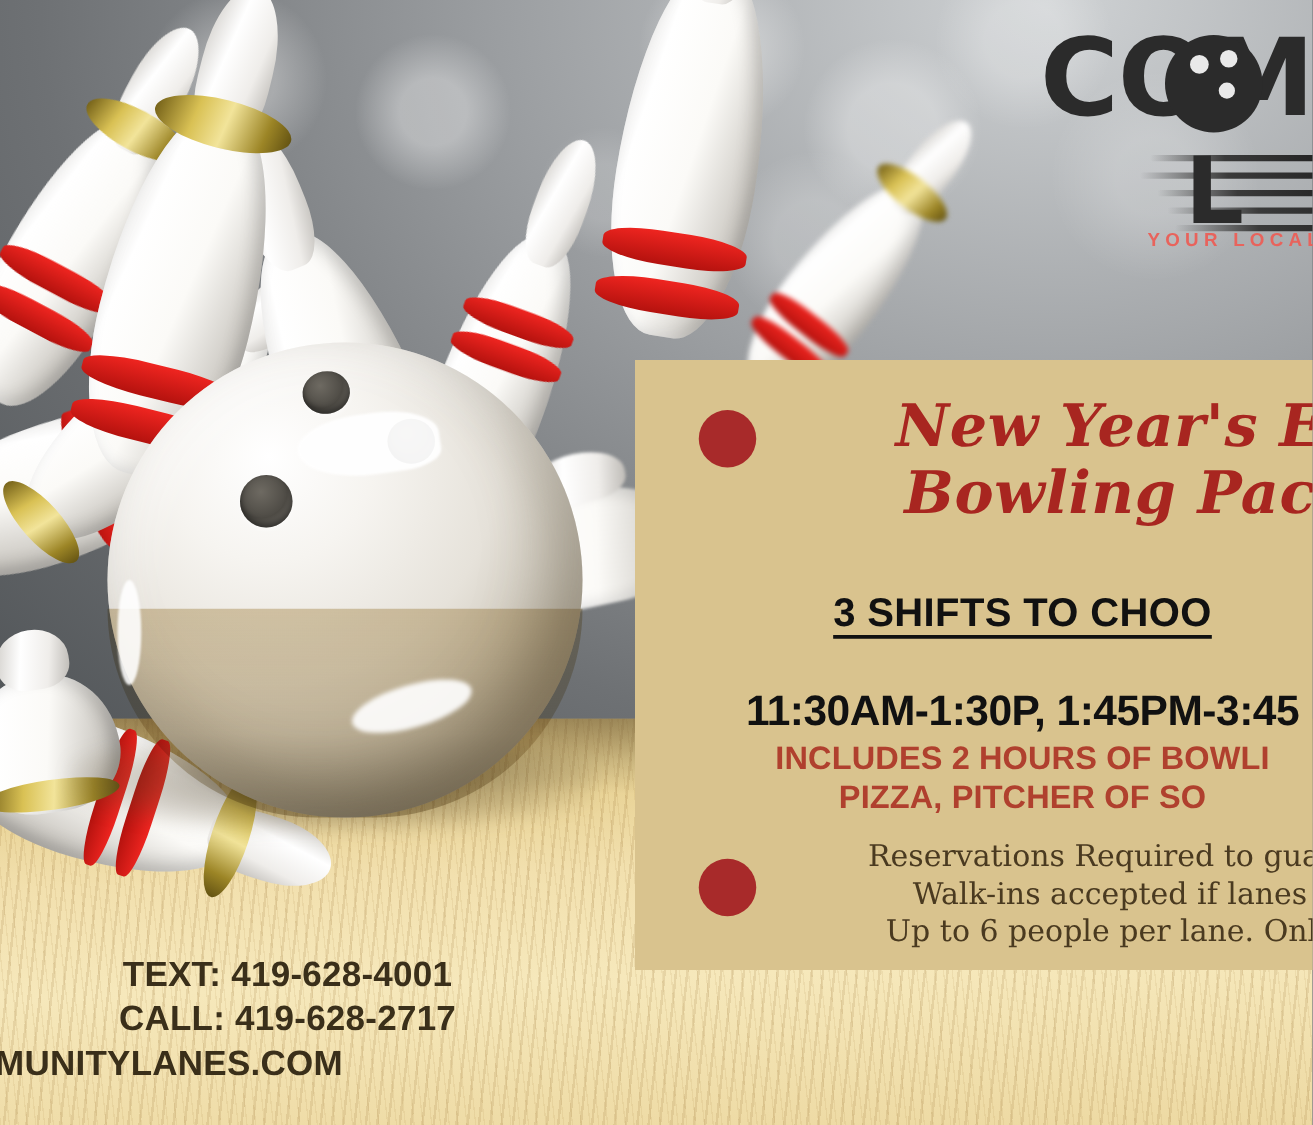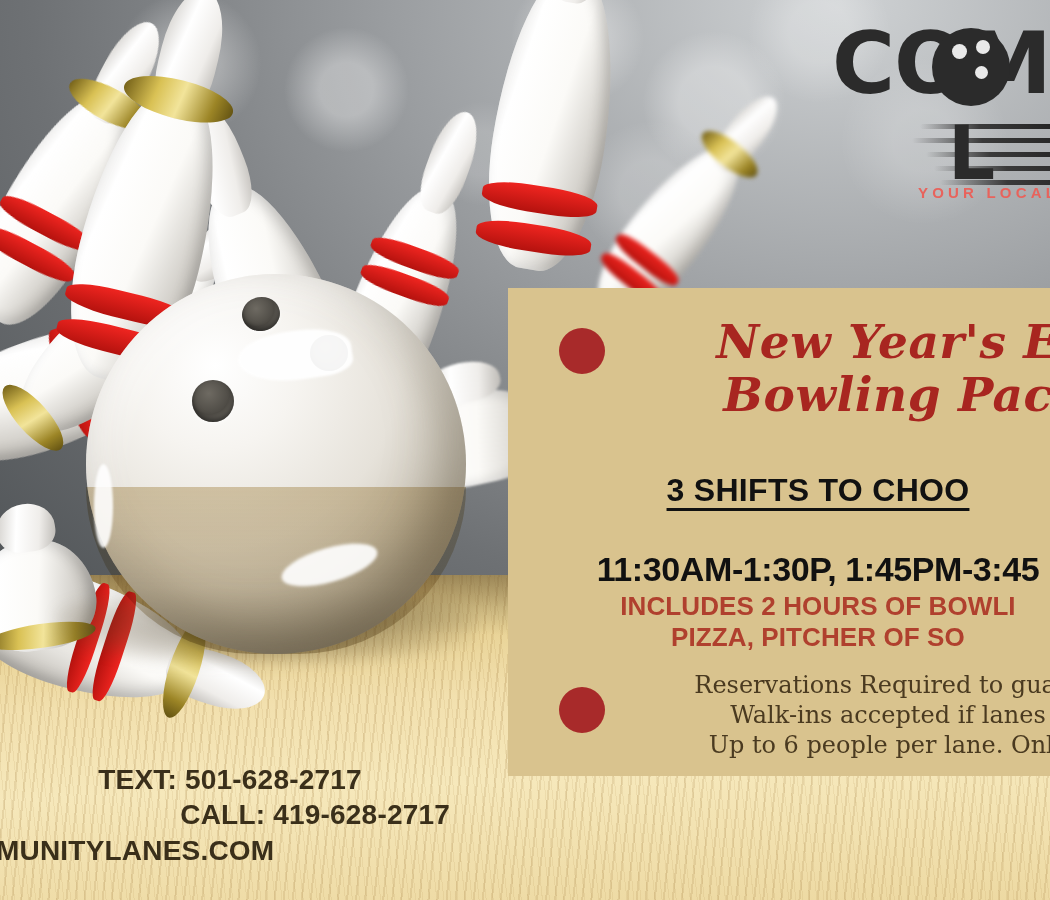--- a/index.html
+++ b/index.html
@@ -211,21 +211,21 @@
   }
 
   
   .contact{
     position:absolute;left:10px;top:762px;width:440px;
     font-family:"Liberation Sans",sans-serif;font-weight:bold;
     font-size:28px;line-height:1.26;color:#3a2f1a;letter-spacing:.2px;
   }
   .contact div{white-space:nowrap;}
   .c1{text-align:center;}
-  .c2{text-align:right;}
+  .c2{text-align:center;}
   .c3{text-align:left;margin-left:-14px;}
 </style>
 </head>
 <body>
 
 <div class="poster">
 
   <div class="bg">
     <div class="bg-grey"></div>
     <div class="bg-wood"></div>
@@ -368,18 +368,18 @@
     </div>
 
     <div class="reserve">
       <div>Reservations Required to guara</div>
       <div>Walk-ins accepted if lanes</div>
       <div>Up to 6 people per lane. Only </div>
     </div>
   </div>
 
   <div class="contact">
-    <div class="c1">TEXT: 501-628-2717</div>
+    <div class="c1">TEXT: 419-628-4001</div>
     <div class="c2">CALL: 419-628-2717</div>
     <div class="c3">MUNITYLANES.COM</div>
   </div>
 
 </div>
 
 </body></html>

